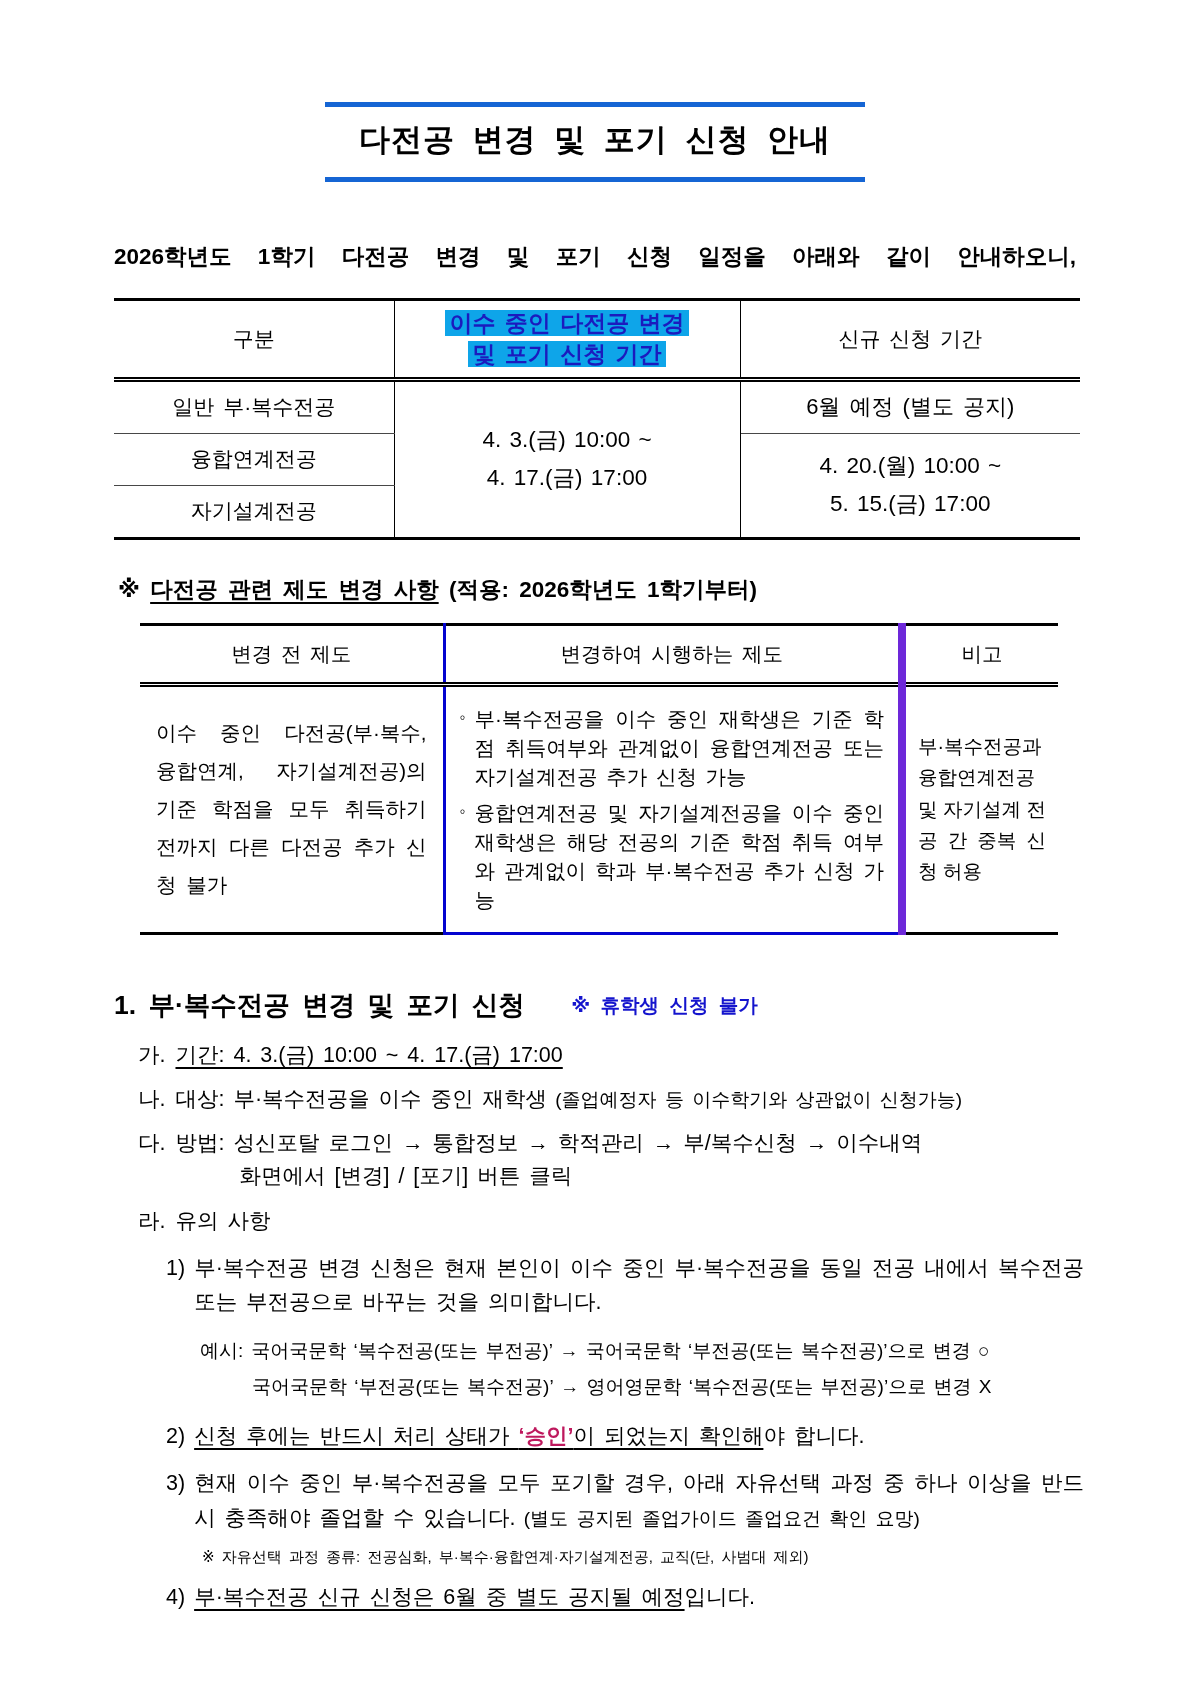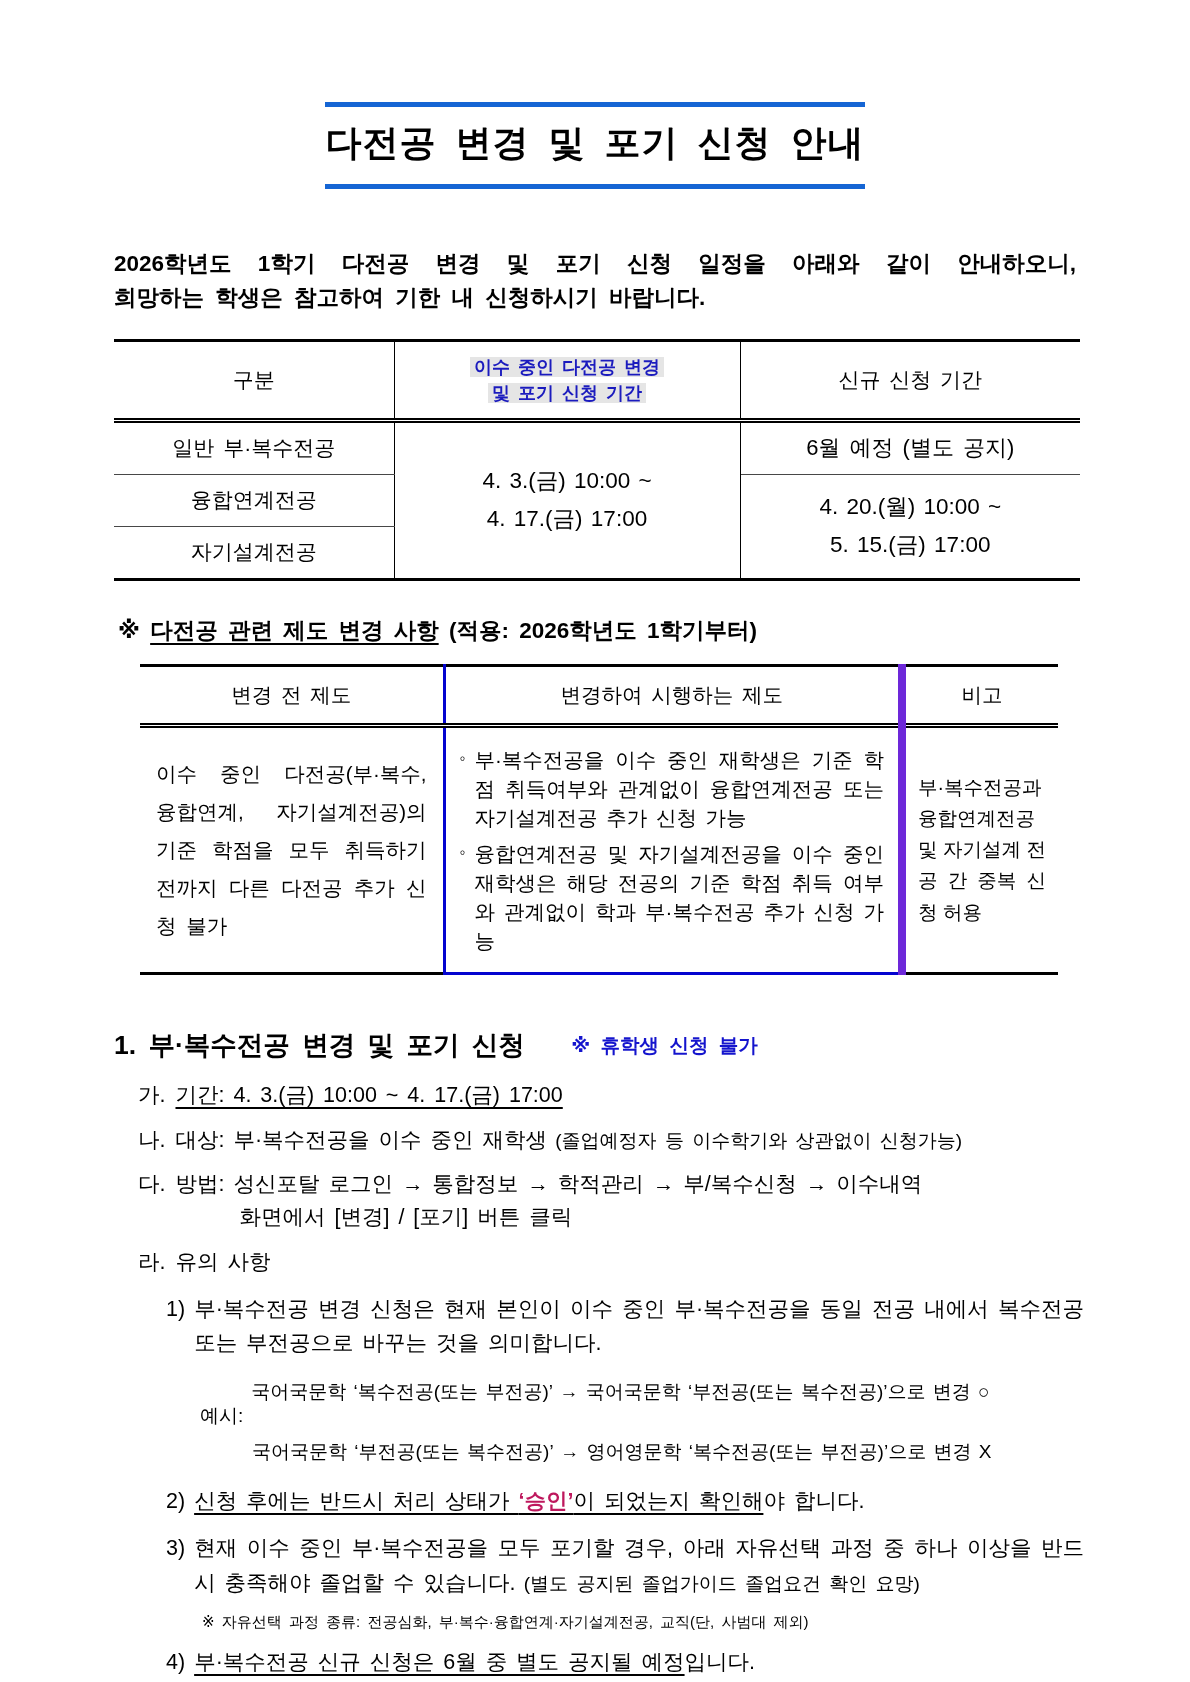--- a/index.html
+++ b/index.html
@@ -10,39 +10,39 @@
   }
   .page{position:relative;width:1190px;height:1682px;padding:0;box-sizing:border-box;}
 
   
   .title-block{
     width:540px;margin:102px auto 0;
     border-top:5px solid #1565d4;border-bottom:5px solid #1565d4;
     padding:12px 0 16px;text-align:center;
   }
   .title-block h1{
-    margin:0;font-size:36px;font-weight:bold;letter-spacing:1px;word-spacing:8px;
+    margin:0;font-size:31px;font-weight:bold;letter-spacing:1px;word-spacing:8px;
   }
 
   
   .intro{width:962px;margin:58px 0 0 114px;font-size:22.5px;font-weight:bold;line-height:1.5;}
   .intro .l1{display:block;text-align:justify;text-align-last:justify;}
   .intro .l2{display:block;word-spacing:5px;}
 
   
   table{border-collapse:collapse;table-layout:fixed;}
   .t1{width:966px;margin:24px 0 0 114px;border-top:3px solid #000;border-bottom:3px solid #000;}
   .t1 td{text-align:center;vertical-align:middle;font-size:21px;word-spacing:3px;}
   .t1 .head td{height:74px;border-bottom:5px double #000;}
   .t1 td.c1,.t1 td.c2{border-right:1px solid #000;}
   .t1 .cat{height:49px;}
   .t1 .sep{border-bottom:1px solid #474747;}
   .hl{
-    background:#e5e5e5;color:#1b1bbe;font-weight:bold;
-    padding:0 4px;font-size:18px;line-height:1.35;
+    background:#0ea5e9;color:#1b1bbe;font-weight:bold;
+    padding:0 4px;font-size:23px;line-height:1.35;
   }
   .t1 .period div,.t1 .np23 div{font-size:22.5px;line-height:1.7;word-spacing:2px;}
   .t1 .np1{font-size:22px;}
 
   
   .policy-head{margin:34px 0 0 118px;font-size:22.5px;font-weight:bold;word-spacing:4px;}
   .policy-head .u{text-decoration:underline;text-underline-offset:5px;text-decoration-thickness:1.5px;}
 
   
   .t2{width:918px;margin:18px 0 0 140px;border-top:3px solid #000;border-bottom:3px solid #000;}
@@ -68,36 +68,35 @@
   .u{text-decoration:underline;text-underline-offset:5px;text-decoration-thickness:1.5px;}
   .small{font-size:19px;}
   .da-l2{margin-left:64px;}
   .subitems{margin:6px 0 0 28px;font-size:21.5px;}
   .subitem{display:flex;margin:13px 0;line-height:1.6;word-spacing:3px;}
   .subitem .lbl{flex:0 0 auto;margin-right:9px;}
   .subitem .txt{flex:1 1 auto;text-align:justify;}
   .blue{color:#be185d;font-weight:bold;}
   .example{margin:10px 0 14px 34px;font-size:19px;line-height:1.9;word-spacing:2px;}
   .example .exline{display:flex;}
-  .example .exlbl{flex:0 0 auto;margin-right:8px;margin-top:24px;}
+  .example .exlbl{flex:0 0 auto;margin-right:8px;}
   .example .l2{margin-left:52px;}
   .subnote{margin:2px 0 12px 36px;font-size:15px;word-spacing:3px;}
 </style>
 </head>
 <body>
 
 <div class="page">
 
   <div class="title-block">
     <h1>다전공 변경 및 포기 신청 안내</h1>
   </div>
 
   <p class="intro">
     <span class="l1">2026학년도 1학기 다전공 변경 및 포기 신청 일정을 아래와 같이 안내하오니,</span>
-    <span class="l2">희망하는 학생은 참고하여 기한 내 신청하시기 바랍니다.</span>
   </p>
 
   <table class="t1">
     <colgroup>
         <col style="width:280px">
         <col style="width:346px">
         <col style="width:340px">
       </colgroup>
     <tbody>
       <tr class="head">

